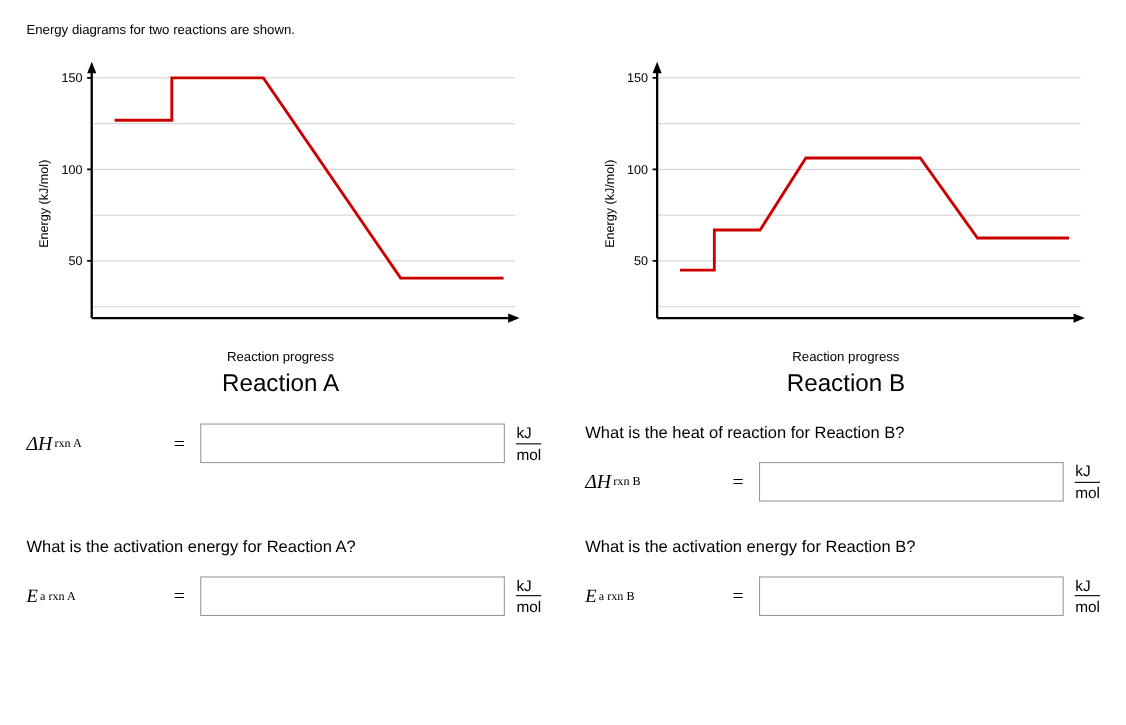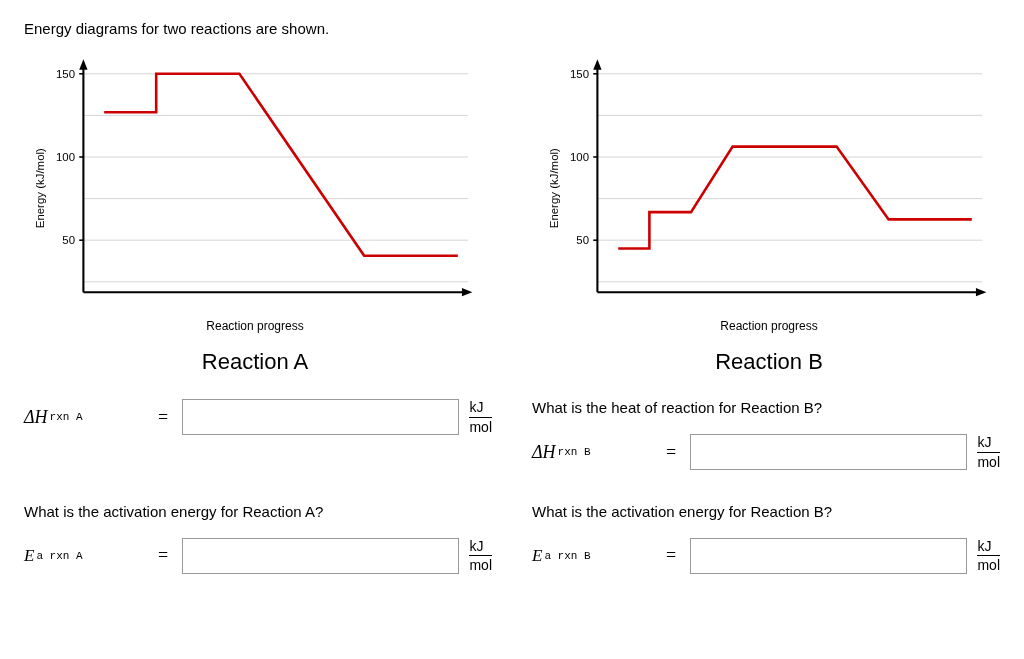--- a/index.html
+++ b/index.html
@@ -6,21 +6,21 @@
     body {
       font-family: 'Times New Roman', Times, serif;
       background: #fff;
       color: #000;
       font-size: 15px;
       padding: 20px 24px;
       width: 1024px;
       min-height: 659px;
     }
     .page-title {
-      font-size: 15px;
+      font-size: 12px;
       margin-bottom: 16px;
       font-family: Arial, sans-serif;
     }
     .diagrams-row {
       display: flex;
       gap: 52px;
       margin-bottom: 24px;
     }
     .diagram-container {
       flex: 1;
@@ -40,21 +40,21 @@
       font-family: Arial, sans-serif;
       font-size: 12px;
       text-align: center;
       margin-top: 2px;
     }
     .reaction-label {
       font-family: Arial, sans-serif;
       font-size: 22px;
       font-weight: normal;
       text-align: center;
-      margin-top: 16px;
+      margin-top: 4px;
     }
     .questions-row {
       display: flex;
       gap: 40px;
       margin-bottom: 8px;
     }
     .question-block {
       flex: 1;
     }
     .question-text {
@@ -71,21 +71,20 @@
     .formula-label {
       font-size: 16px;
       min-width: 120px;
       display: flex;
       align-items: center;
       gap: 2px;
       white-space: nowrap;
     }
     .formula-label sub {
       font-size: 11px;
-      font-family: Liberation Mono, monospace;
     }
     .equals {
       font-size: 18px;
       margin: 0 4px;
     }
     .answer-input {
       flex: 1;
       height: 36px;
       border: 1px solid #999;
       background: #fff;

